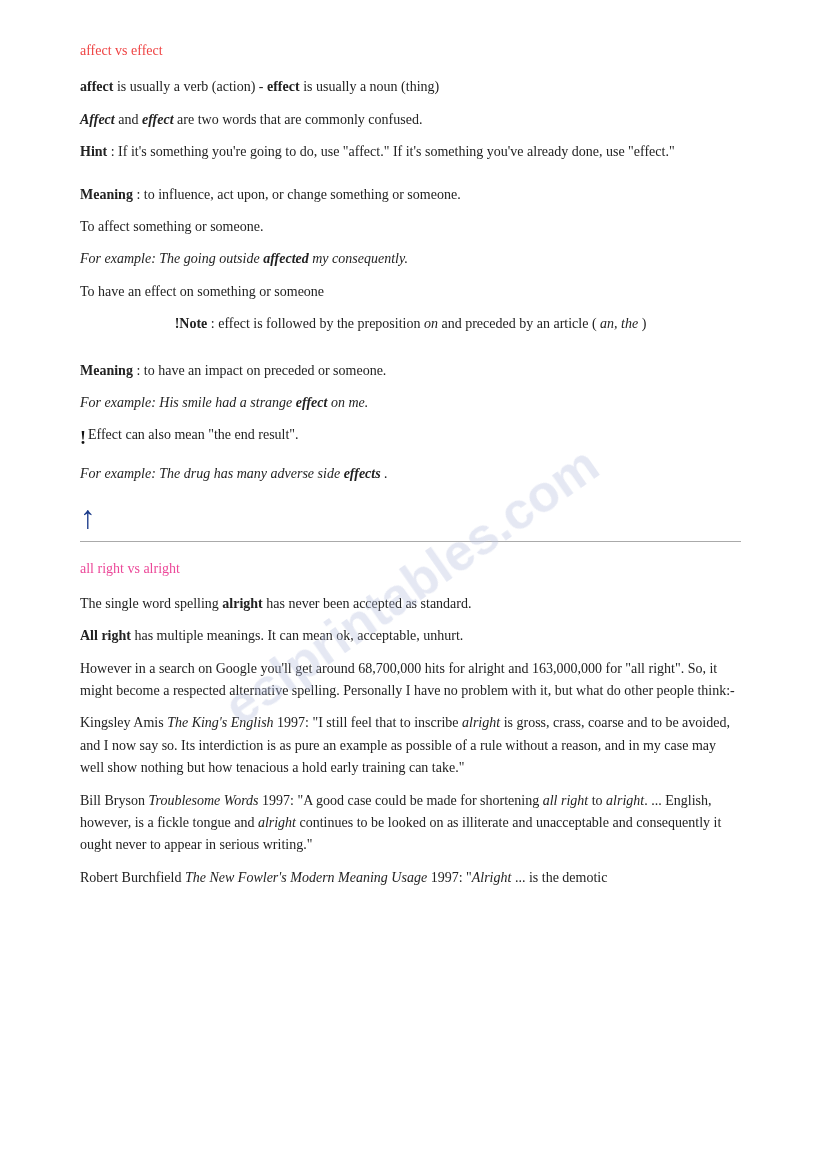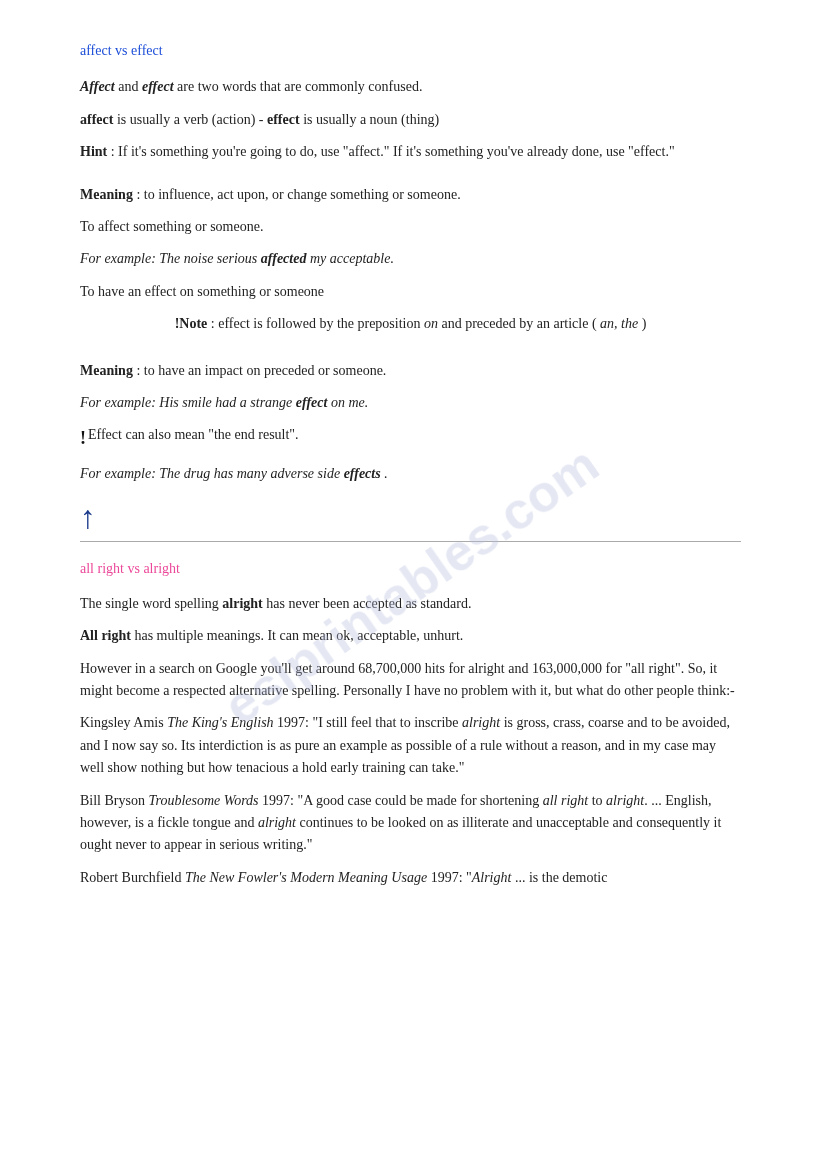--- a/index.html
+++ b/index.html
@@ -37,21 +37,21 @@
       margin-bottom: 0;
     }
 
     p {
       margin-bottom: 10px;
       line-height: 1.6;
     }
 
     .page-title {
       font-size: 14px;
-      color: #1d4ed8;
+      color: #ef4444;
       margin-bottom: 14px;
       font-family: Georgia, serif;
     }
 
     .bold-italic {
       font-weight: bold;
       font-style: italic;
     }
 
     .bold {
@@ -115,49 +115,49 @@
   </style>
 </head>
 <body>
 
 <div class="watermark">eslprintables.com</div>
 
 <div class="section">
   <p class="page-title">affect vs effect</p>
 
   <p>
+    <span class="bold">affect</span>
+    <span> is usually a verb (action) - </span>
+    <span class="bold">effect</span>
+    <span> is usually a noun (thing)</span>
+  </p>
+
+  <p>
     <span class="bold-italic">Affect</span>
     <span> and </span>
     <span class="bold-italic">effect</span>
     <span> are two words that are commonly confused.</span>
   </p>
 
-  <p>
-    <span class="bold">affect</span>
-    <span> is usually a verb (action) - </span>
-    <span class="bold">effect</span>
-    <span> is usually a noun (thing)</span>
-  </p>
-
   <p class="hint-line">
     <span class="bold">Hint</span>
     <span>: If it's something you're going to do, use "affect." If it's something you've already done, use "effect."</span>
   </p>
 
   <p>
     <span class="bold">Meaning</span>
     <span>: to influence, act upon, or change something or someone.</span>
   </p>
 
   <p>To affect something or someone.</p>
 
   <p class="example-line">
-    <span>For example: The noise serious </span>
+    <span>For example: The going outside </span>
     <span class="bold">affected</span>
-    <span> my acceptable.</span>
+    <span> my consequently.</span>
   </p>
 
   <p>To have an effect on something or someone</p>
 
   <p class="note-line">
     <span class="bold">!Note</span>
     <span>: effect is followed by the preposition </span>
     <span class="italic">on</span>
     <span> and preceded by an article (</span>
     <span class="italic">an, the</span>

